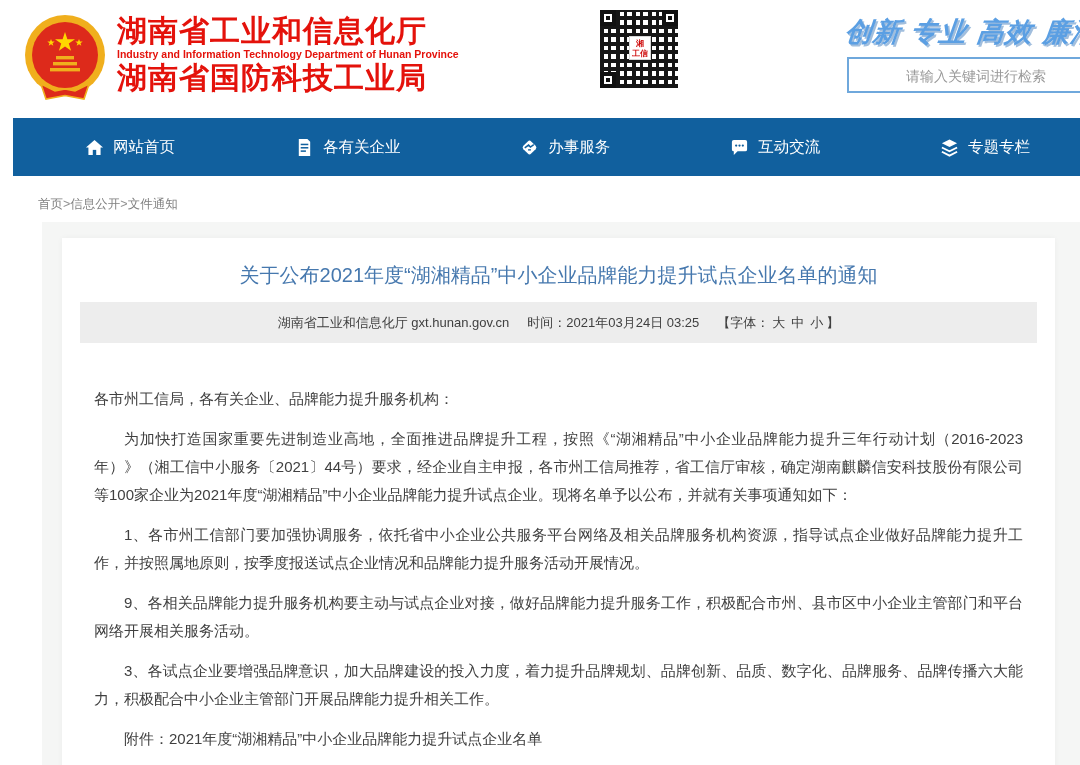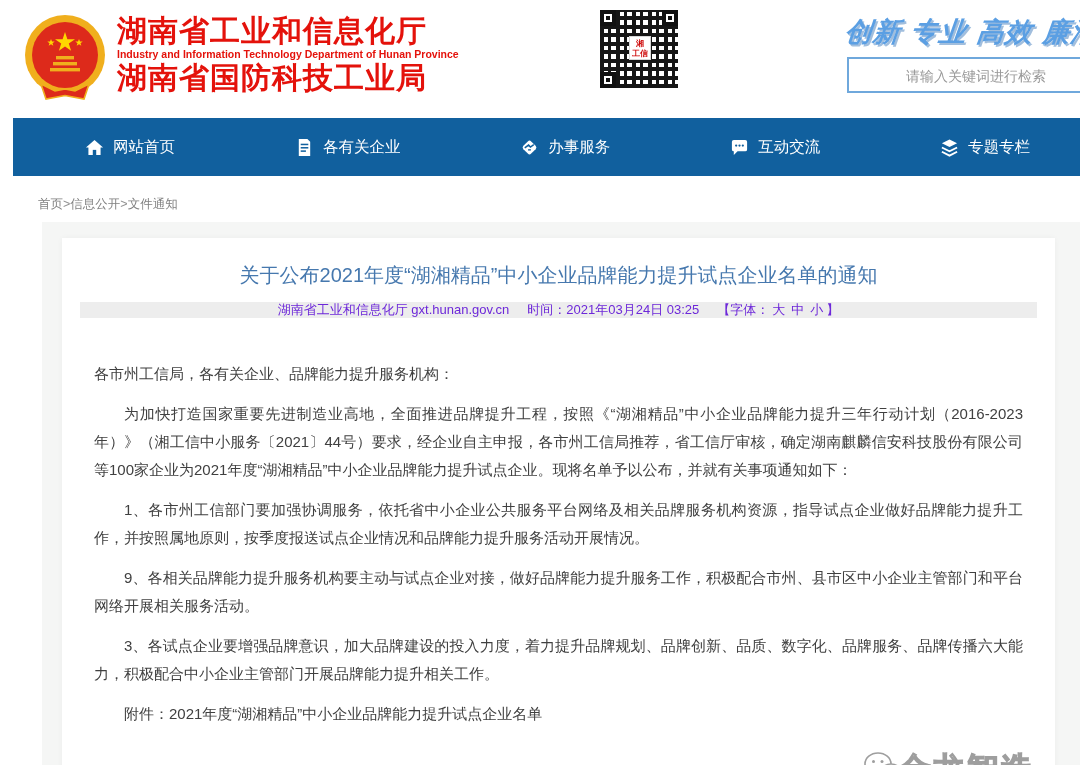--- a/index.html
+++ b/index.html
@@ -51,22 +51,22 @@
   .breadcrumb span{margin:0;}
   .crumb{cursor:pointer;}
   .crumb-sep{margin:0 1px;color:#909090;}
 
   
   .gray-panel{position:absolute;left:42px;top:222px;right:0;bottom:0;background:#f5f6f5;}
   .card{position:absolute;left:20px;top:16px;width:993px;height:600px;background:#fff;
       box-shadow:0 0 6px rgba(0,0,0,0.04);}
   .article-title{margin:22px 40px 12px;text-align:center;font-size:20px;font-weight:normal;
       color:#4678ae;line-height:30px;}
-  .meta-bar{margin:0 18px;height:16px;background:#ededed;display:flex;align-items:center;
-      justify-content:center;font-size:13px;color:#6d28d9;}
+  .meta-bar{margin:0 18px;height:41px;background:#ededed;display:flex;align-items:center;
+      justify-content:center;font-size:13px;color:#404040;}
   .meta-bar .m-src{margin-right:18px;}
   .meta-bar .m-time{margin-right:18px;}
   .meta-bar .fs-btn{cursor:pointer;margin:0 3px;}
   .article-body{margin:42px 20px 0;color:#404040;font-size:15px;line-height:28px;text-align:justify;}
   .article-body p{margin:12px;}
   .indent{text-indent:2em;}
   .attachment{margin-top:20px;text-indent:2em;}
 
   
   .sign-wrap{position:relative;height:64px;margin:18px 20px 0;}

